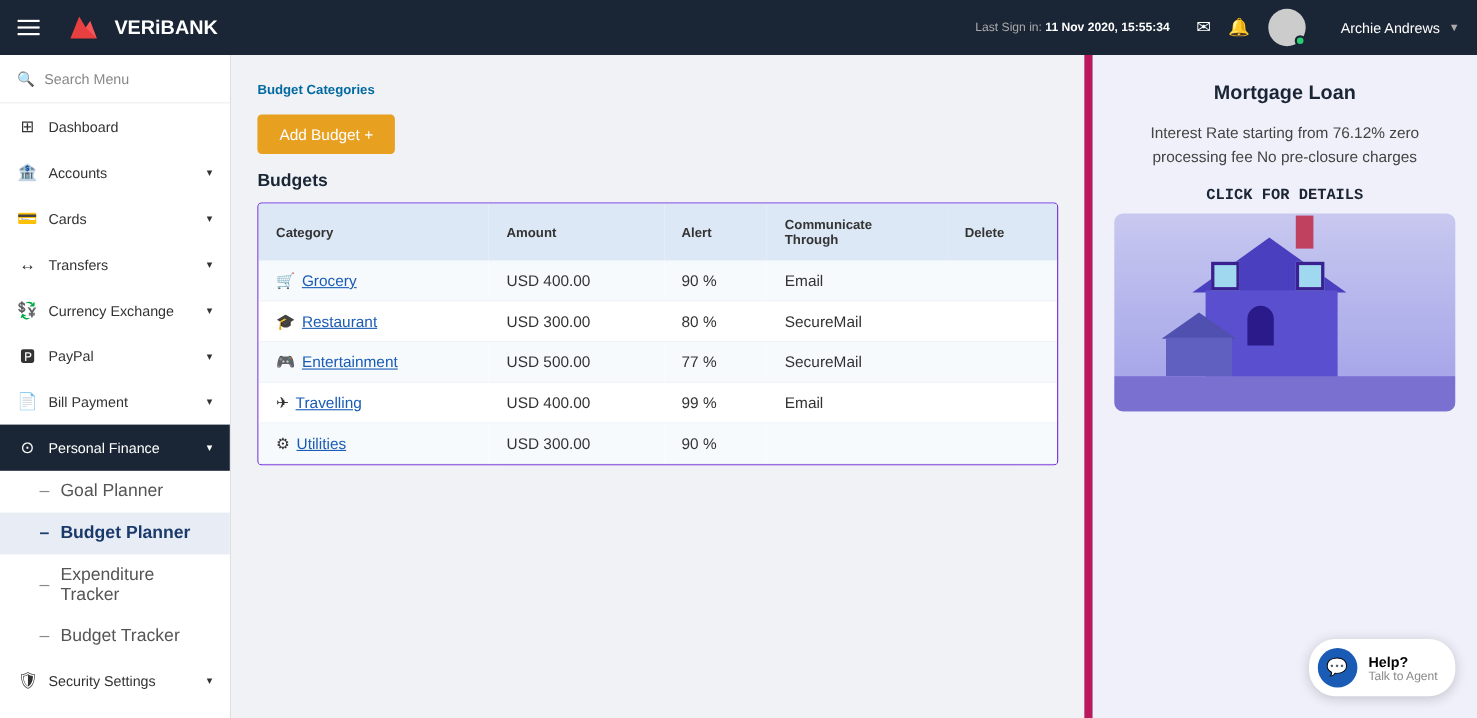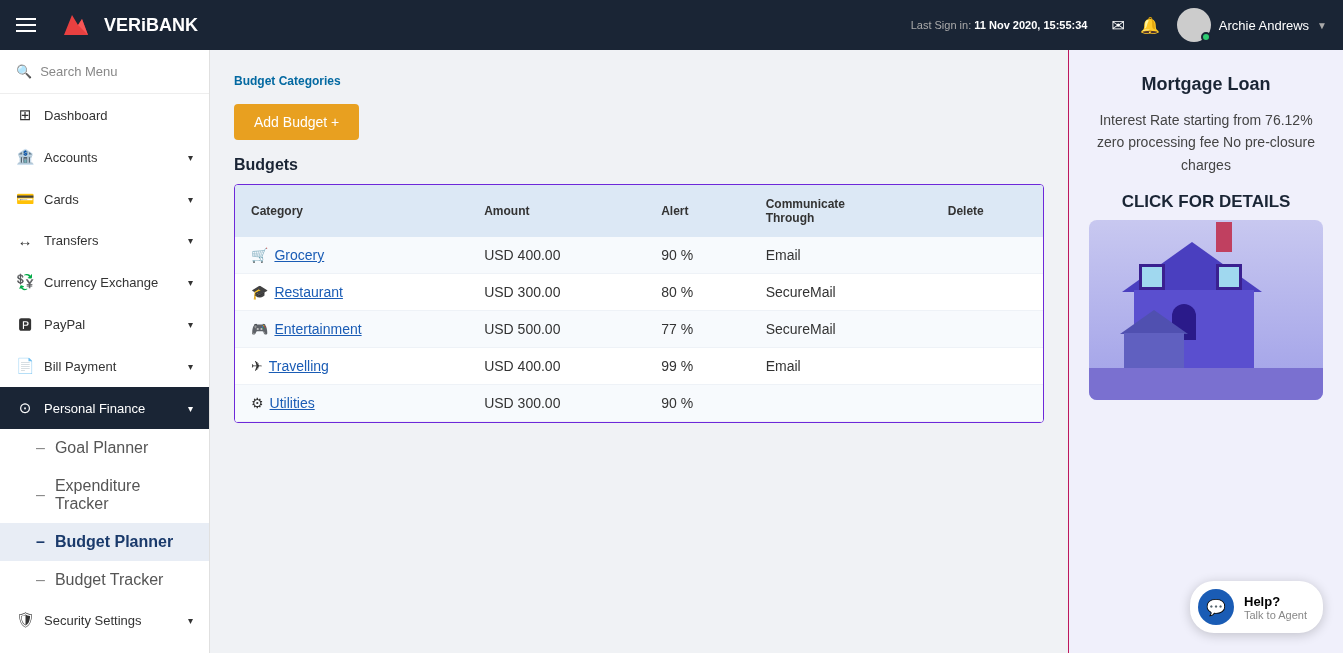--- a/index.html
+++ b/index.html
@@ -21,21 +21,21 @@
     .top-nav .brand { display: flex; align-items: center; gap: 8px; font-size: 18px; font-weight: bold; color: white; }
     .brand-logo { width: 36px; height: 28px; }
     .top-nav .spacer { flex: 1; }
     .top-nav .last-signin { font-size: 11px; color: #aaa; }
     .top-nav .last-signin strong { color: white; }
     .top-nav .nav-icons { display: flex; align-items: center; gap: 16px; }
     .nav-icon-btn { color: white; cursor: pointer; font-size: 16px; }
     .avatar-area { display: flex; align-items: center; gap: 8px; cursor: pointer; }
     .avatar { width: 34px; height: 34px; border-radius: 50%; background: #ccc; position: relative; }
     .avatar-dot { width: 10px; height: 10px; border-radius: 50%; background: #2ecc71; border: 2px solid #1a2535; position: absolute; bottom: 0; right: 0; }
-    .username { color: white; font-size: 13px; }
+    .username { color: white; font-size: 13px; margin-left: 24px; }
 
     
     .layout { display: flex; flex: 1; overflow: hidden; }
 
     
     .sidebar {
       width: 210px;
       background: white;
       border-right: 1px solid #e0e0e0;
       overflow-y: auto;
@@ -140,46 +140,47 @@
     }
     tbody tr { border-bottom: 1px solid #eef2f7; }
     tbody tr:nth-child(odd) { background: #f7fafd; }
     tbody tr:nth-child(even) { background: white; }
     tbody td { padding: 10px 16px; font-size: 14px; color: #333; }
     tbody td a { color: #1a5cb5; text-decoration: underline; cursor: pointer; }
     .row-icon { margin-right: 6px; }
 
     
     .right-panel {
-      width: 275px;
+      width: 357px;
       flex-shrink: 0;
       background: #701a75;
-      border-left: 1px solid #be185d;
+      border-left: 7px solid #be185d;
       display: flex;
       flex-direction: column;
       overflow: hidden;
     }
     .promo-card {
       background: #f0f0fb;
       padding: 24px 20px;
       flex: 1;
       display: flex;
       flex-direction: column;
       align-items: center;
       text-align: center;
       position: relative;
       overflow: hidden;
     }
     .promo-card h2 { font-size: 18px; color: #1a2535; margin-bottom: 14px; }
     .promo-card p { font-size: 14px; color: #444; line-height: 1.6; margin-bottom: 16px; }
     .promo-cta {
-      font-size: 17px;
+      font-size: 14px;
       font-weight: bold;
       color: #1a2535;
       cursor: pointer;
+      font-family: Liberation Mono, monospace;
     }
     
     .house-scene {
       position: relative;
       width: 100%;
       height: 180px;
       background: linear-gradient(180deg, #c8c8f0 0%, #a0a0e8 100%);
       border-radius: 8px;
       overflow: hidden;
       margin-top: 8px;
@@ -367,25 +368,25 @@
     </div>
     <div class="sidebar-item active">
       <span class="icon">⊙</span>
       <span>Personal Finance</span>
       <span class="chevron">▾</span>
     </div>
 
     <div class="sub-item">
       <span>Goal Planner</span>
     </div>
+    <div class="sub-item active-sub">
+      <span>Budget Planner</span>
+    </div>
     <div class="sub-item">
       <span>Expenditure Tracker</span>
-    </div>
-    <div class="sub-item active-sub">
-      <span>Budget Planner</span>
     </div>
     <div class="sub-item">
       <span>Budget Tracker</span>
     </div>
 
     <div class="sidebar-item">
       <span class="icon">🛡</span>
       <span>Security Settings</span>
       <span class="chevron">▾</span>
     </div>

